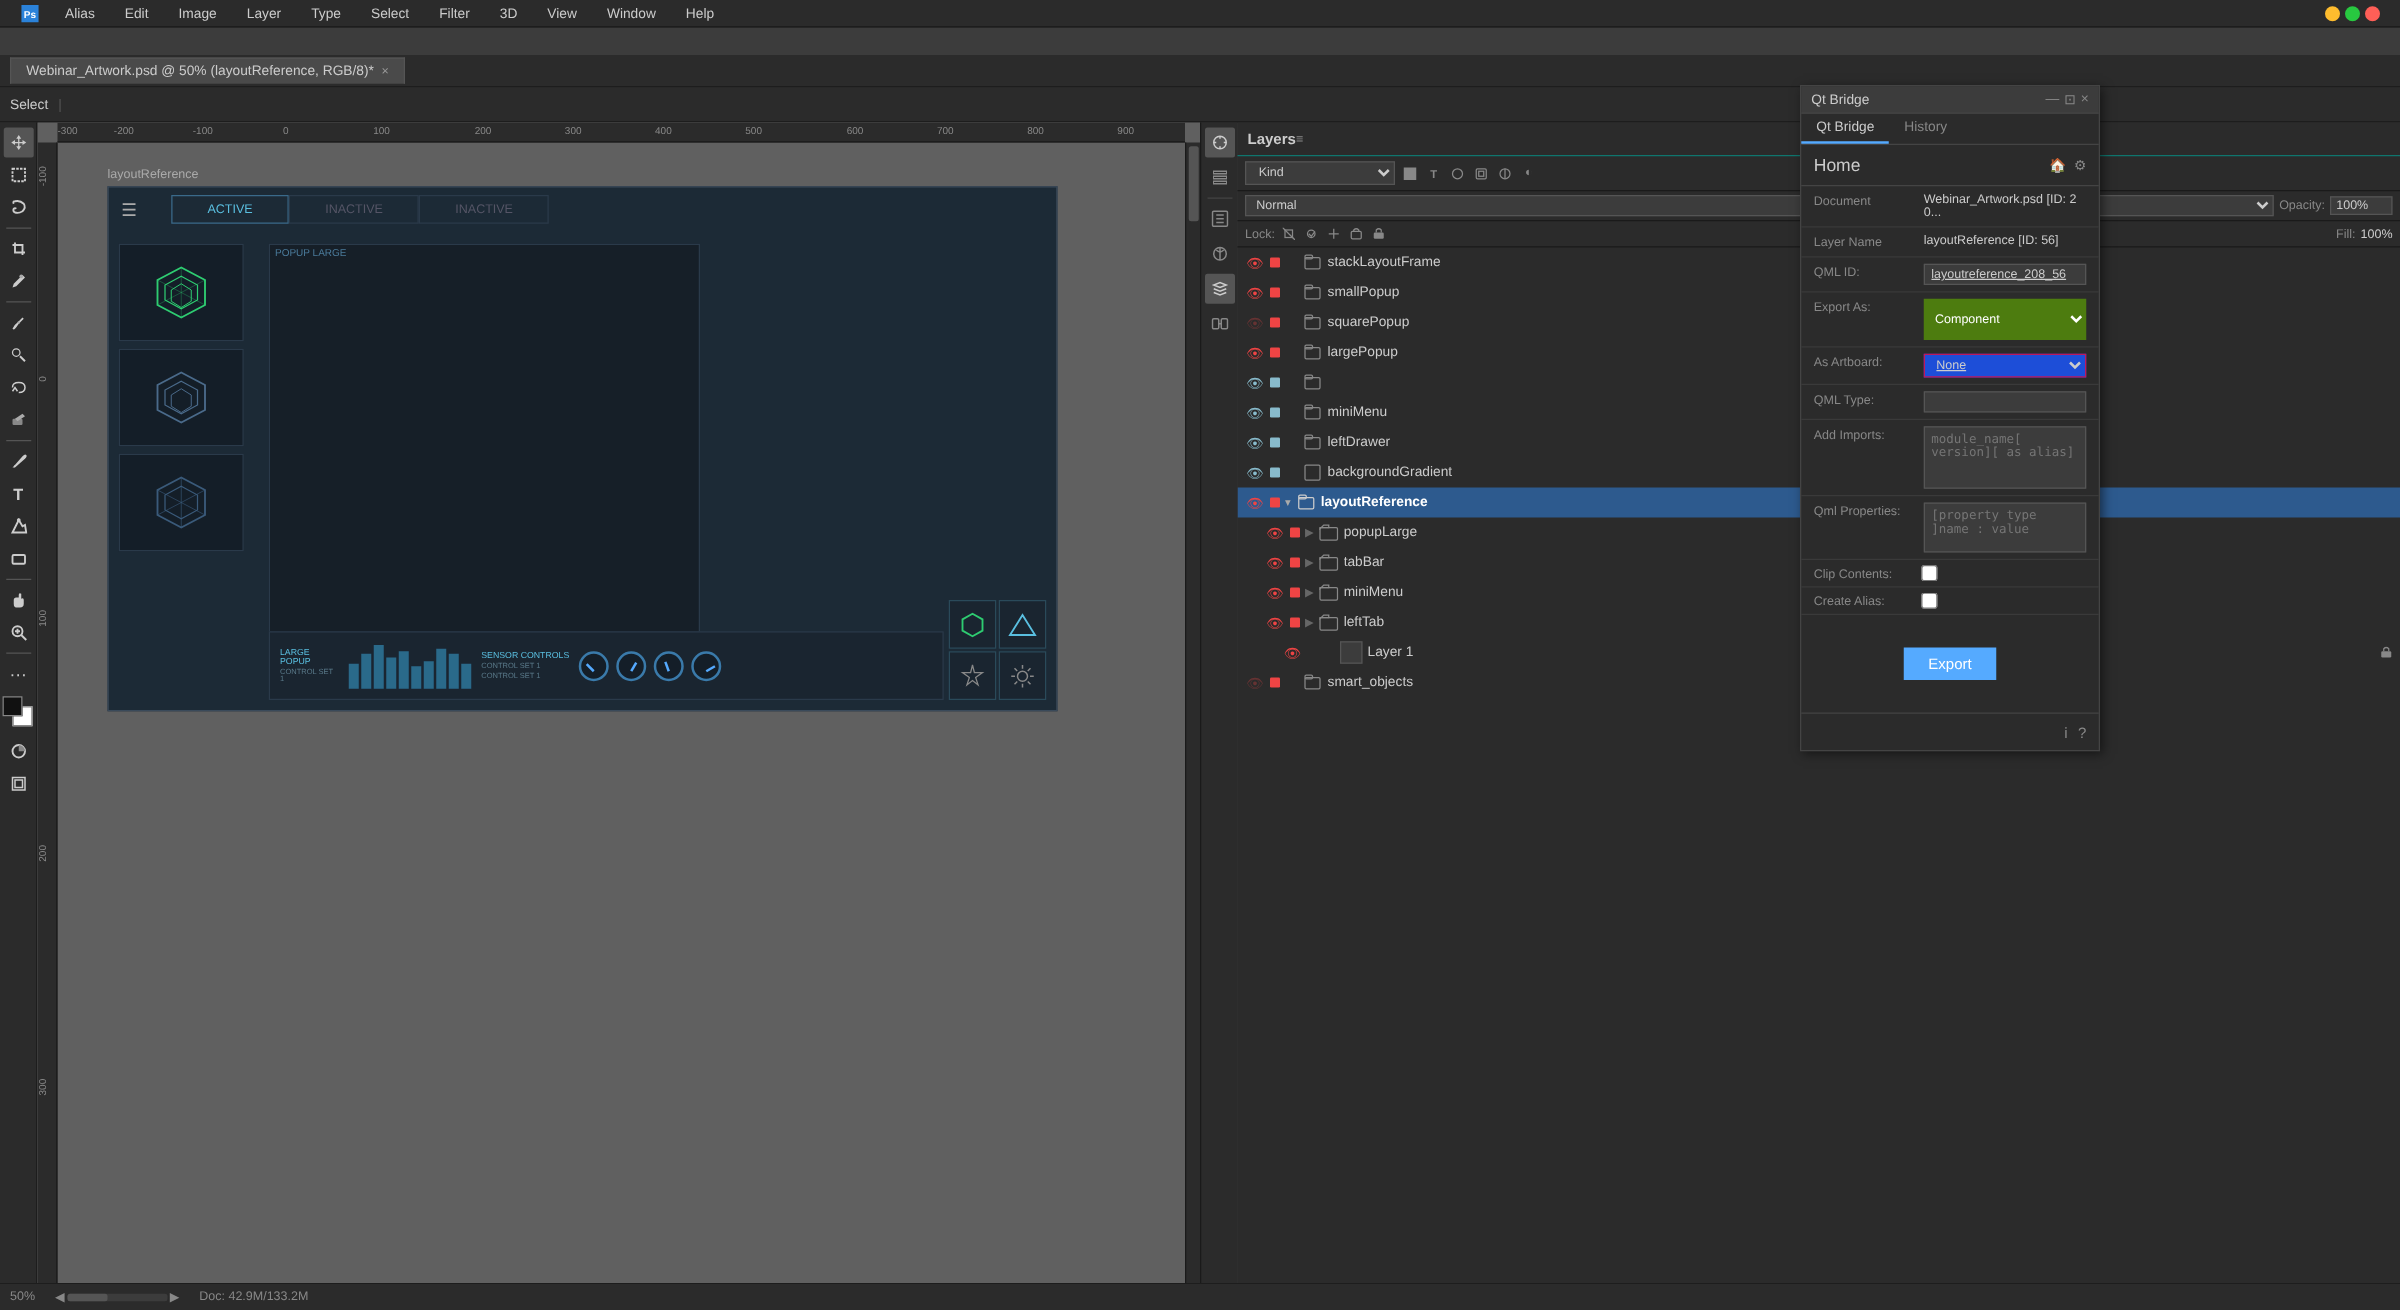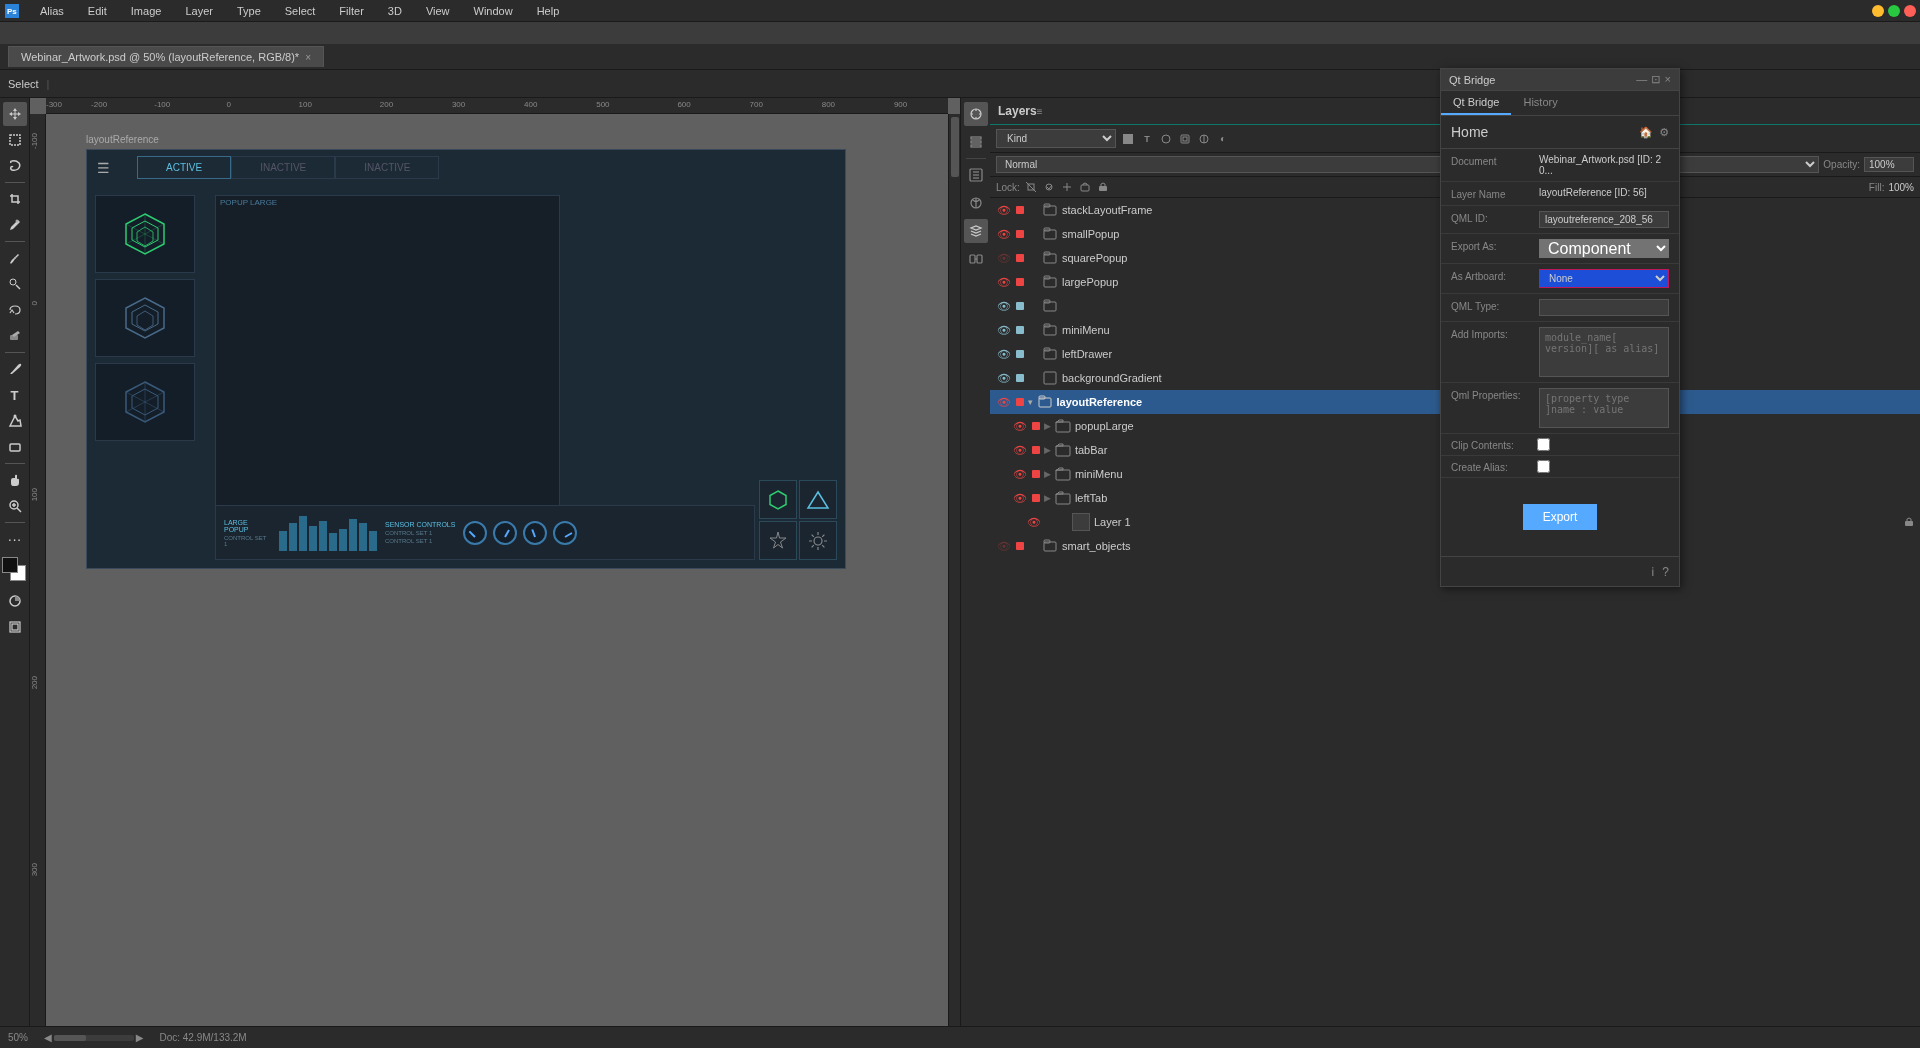--- a/index.html
+++ b/index.html
@@ -1,19 +1,19 @@
 <!DOCTYPE html>
 <html><head>
   <meta charset="utf-8">
   <style>
     * { box-sizing: border-box; margin: 0; padding: 0; }
     body { background: #3c3c3c; font-family: 'Arial', sans-serif; font-size: 11px; color: #ccc; width: 1920px; height: 1048px; overflow: hidden; }
 
     
-    .menu-bar { background: #2b2b2b; height: 22px; display: flex; align-items: center; padding: 0 4px; gap: 16px; border-bottom: 1px solid #1a1a1a; }
+    .menu-bar { background: #2b2b2b; height: 22px; display: flex; align-items: center; padding: 0 16px; gap: 16px; border-bottom: 1px solid #1a1a1a; }
     .menu-bar .app-icon { width: 16px; height: 16px; background: #2b2b2b; display: flex; align-items: center; justify-content: center; }
     .menu-bar .app-icon svg { width: 14px; height: 14px; }
     .menu-item { color: #ccc; font-size: 11px; cursor: pointer; padding: 2px 4px; }
     .window-controls { margin-left: auto; display: flex; gap: 4px; }
     .win-btn { width: 12px; height: 12px; border-radius: 50%; cursor: pointer; }
     .win-btn.close { background: #ff5f57; }
     .win-btn.min { background: #febc2e; }
     .win-btn.max { background: #28c840; }
 
     
@@ -72,22 +72,22 @@
     .qt-tabs { display: flex; gap: 0; border-bottom: 1px solid #444; }
     .qt-tab { padding: 5px 12px; font-size: 11px; cursor: pointer; color: #888; border-bottom: 2px solid transparent; }
     .qt-tab.active { color: #ccc; border-bottom-color: #5af; }
     .qt-content { padding: 0; }
     .qt-home-header { padding: 8px 10px; display: flex; align-items: center; justify-content: space-between; border-bottom: 1px solid #444; }
     .qt-home-title { font-size: 14px; color: #ccc; }
     .qt-home-icons { display: flex; gap: 6px; }
     .qt-row { display: flex; align-items: flex-start; padding: 5px 10px; border-bottom: 1px solid #3a3a3a; gap: 8px; }
     .qt-label { width: 80px; font-size: 10px; color: #888; padding-top: 2px; flex-shrink: 0; }
     .qt-value { flex: 1; font-size: 10px; color: #ccc; word-break: break-all; }
-    .qt-input { background: #3c3c3c; border: 1px solid #555; color: #ccc; font-size: 10px; padding: 2px 5px; width: 100%; }
-    .qt-select { background: #737373; border: none; color: white; font-size: 16px; padding: 0 5px; width: 100%; cursor: pointer; }
+    .qt-input { background: #3c3c3c; border: 1px solid #555; color: #ccc; font-size: 10px; padding: 2px 5px; width: 100%; text-decoration: underline; }
+    .qt-select { background: #4d7c0f; border: none; color: white; font-size: 10px; padding: 10px 5px; width: 100%; cursor: pointer; }
     .qt-textarea { background: #3c3c3c; border: 1px solid #555; color: #888; font-size: 10px; padding: 4px 5px; width: 100%; height: 50px; resize: none; }
     .qt-textarea-sm { background: #3c3c3c; border: 1px solid #555; color: #888; font-size: 10px; padding: 4px 5px; width: 100%; height: 40px; resize: none; }
     .qt-checkbox-row { display: flex; align-items: center; padding: 4px 10px; gap: 6px; border-bottom: 1px solid #3a3a3a; }
     .qt-export-btn { background: #5af; border: none; color: white; font-size: 12px; padding: 6px 20px; cursor: pointer; display: block; margin: 26px auto; }
     .qt-footer { display: flex; align-items: center; justify-content: flex-end; gap: 8px; padding: 6px 10px; border-top: 1px solid #444; }
     .qt-footer-icon { color: #888; font-size: 12px; cursor: pointer; }
 
     
     ::-webkit-scrollbar { width: 8px; height: 8px; }
     ::-webkit-scrollbar-track { background: #2b2b2b; }

